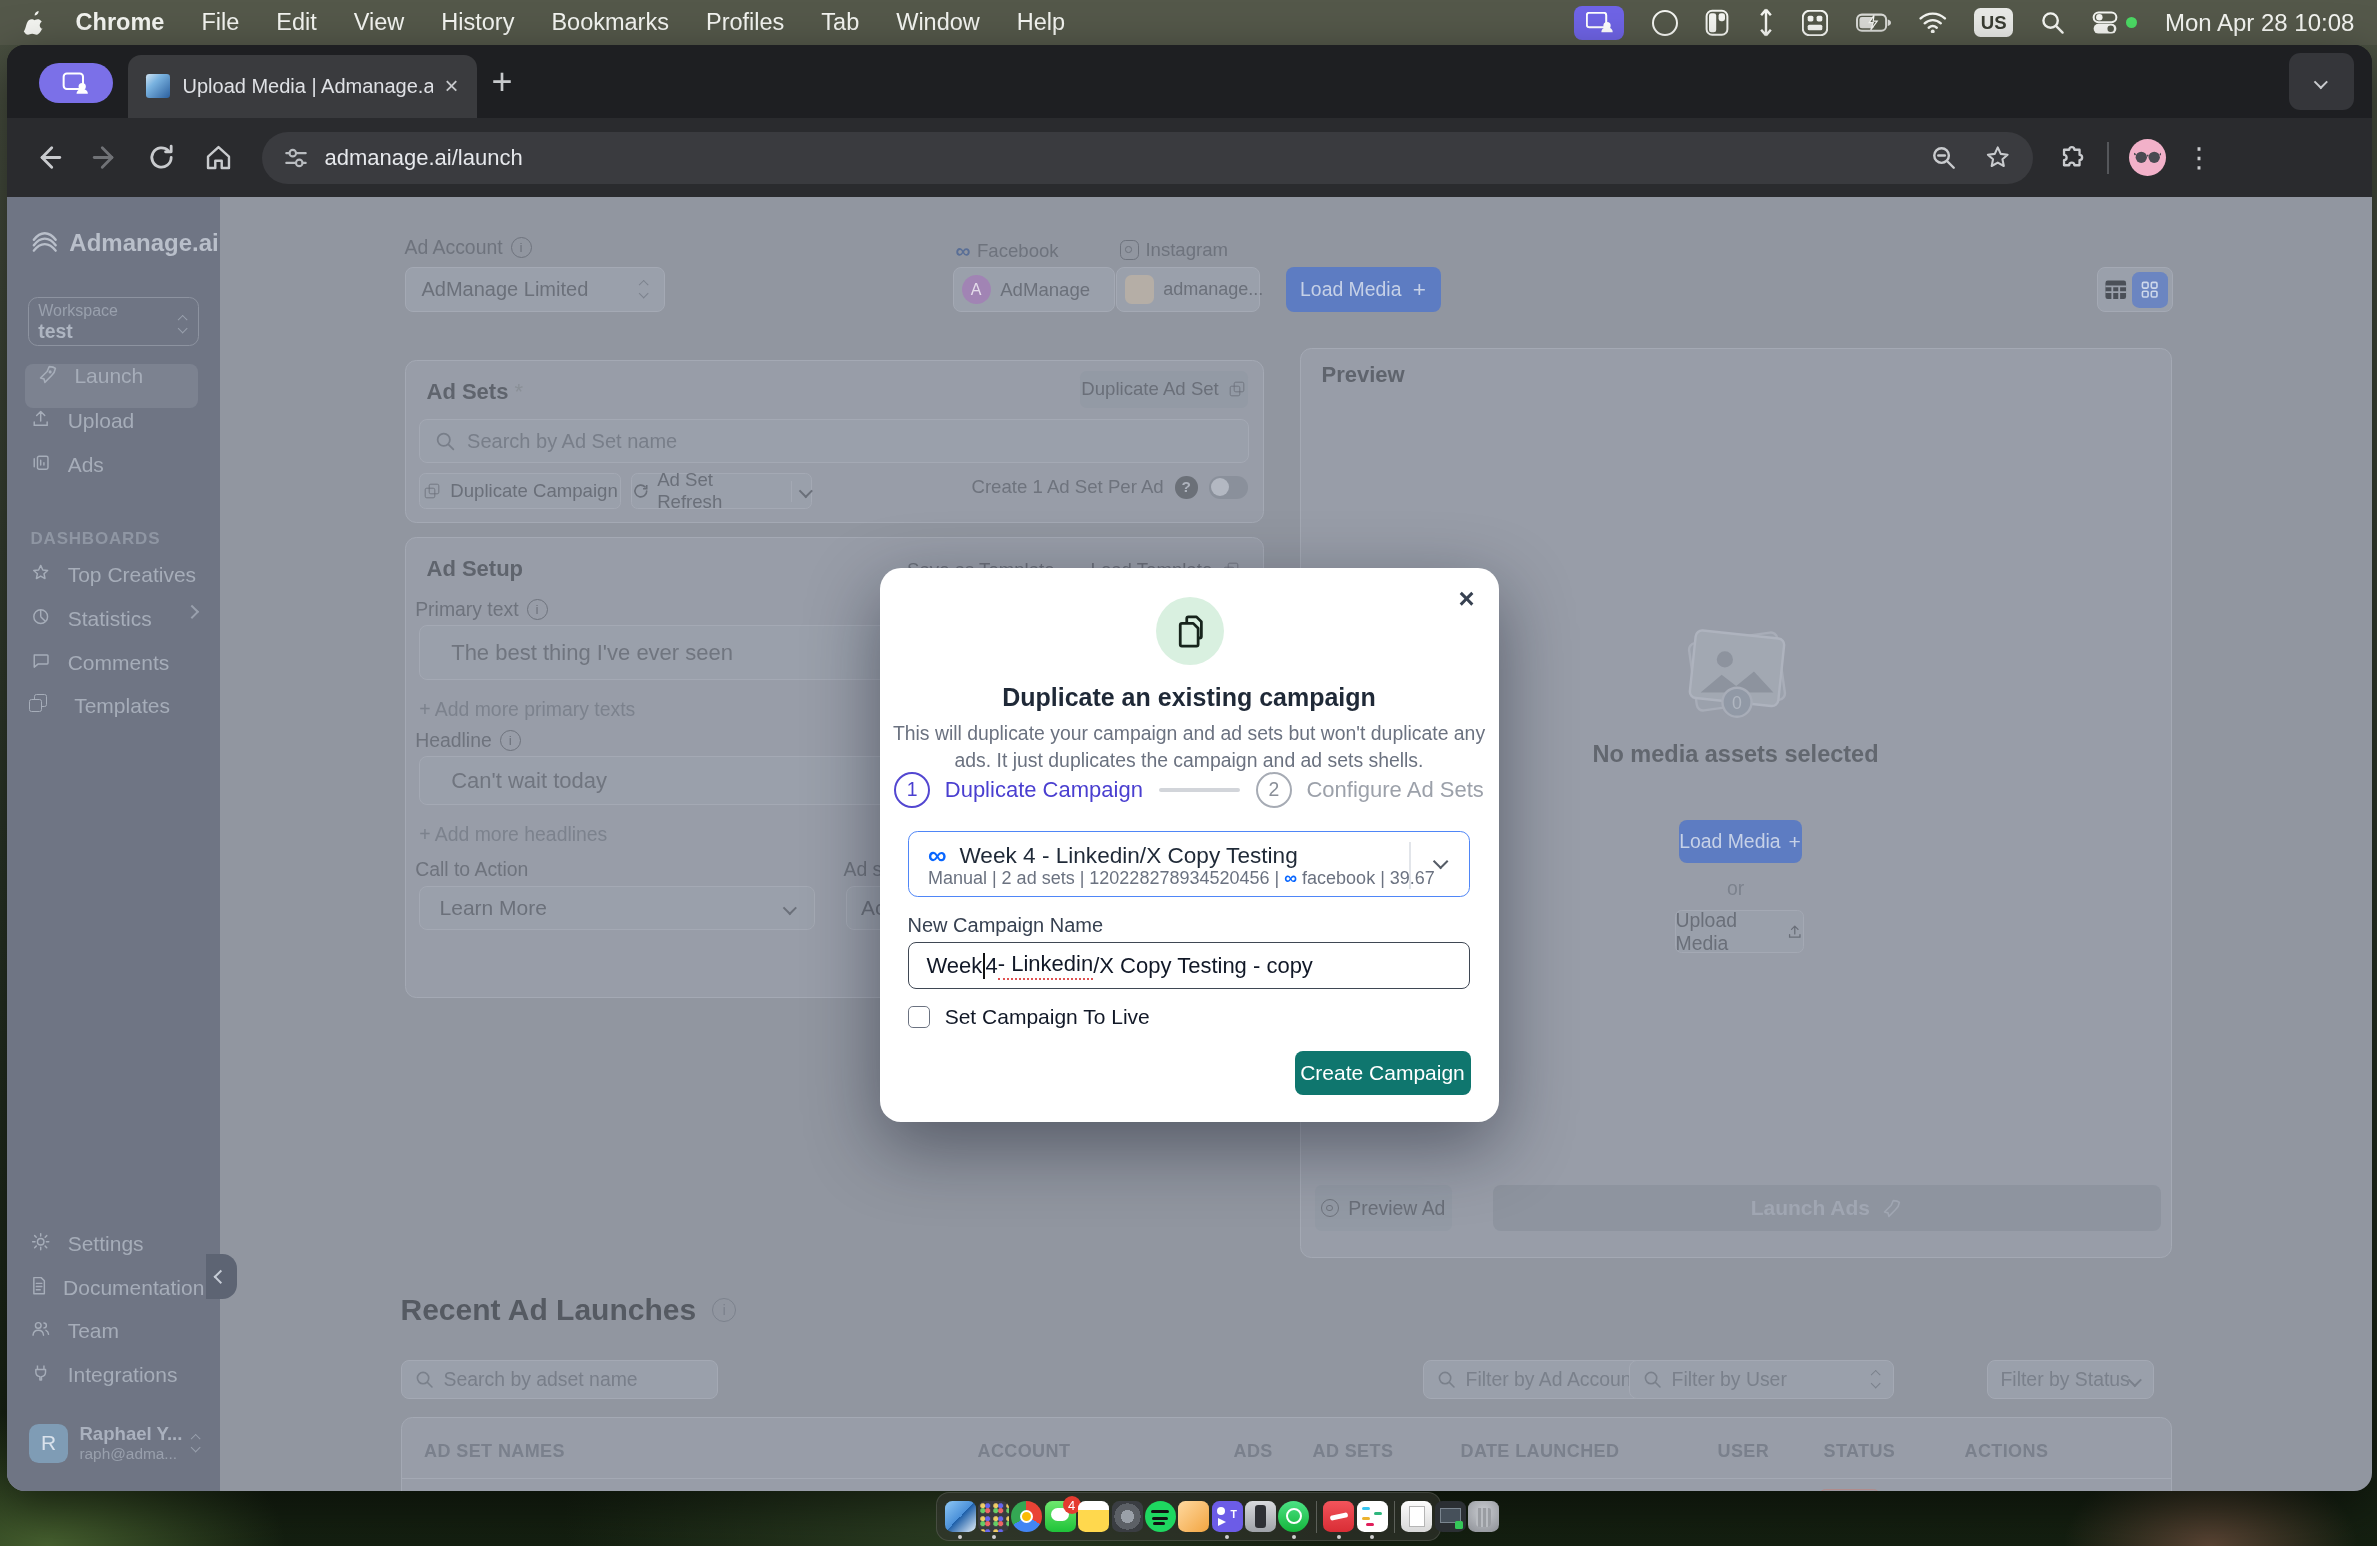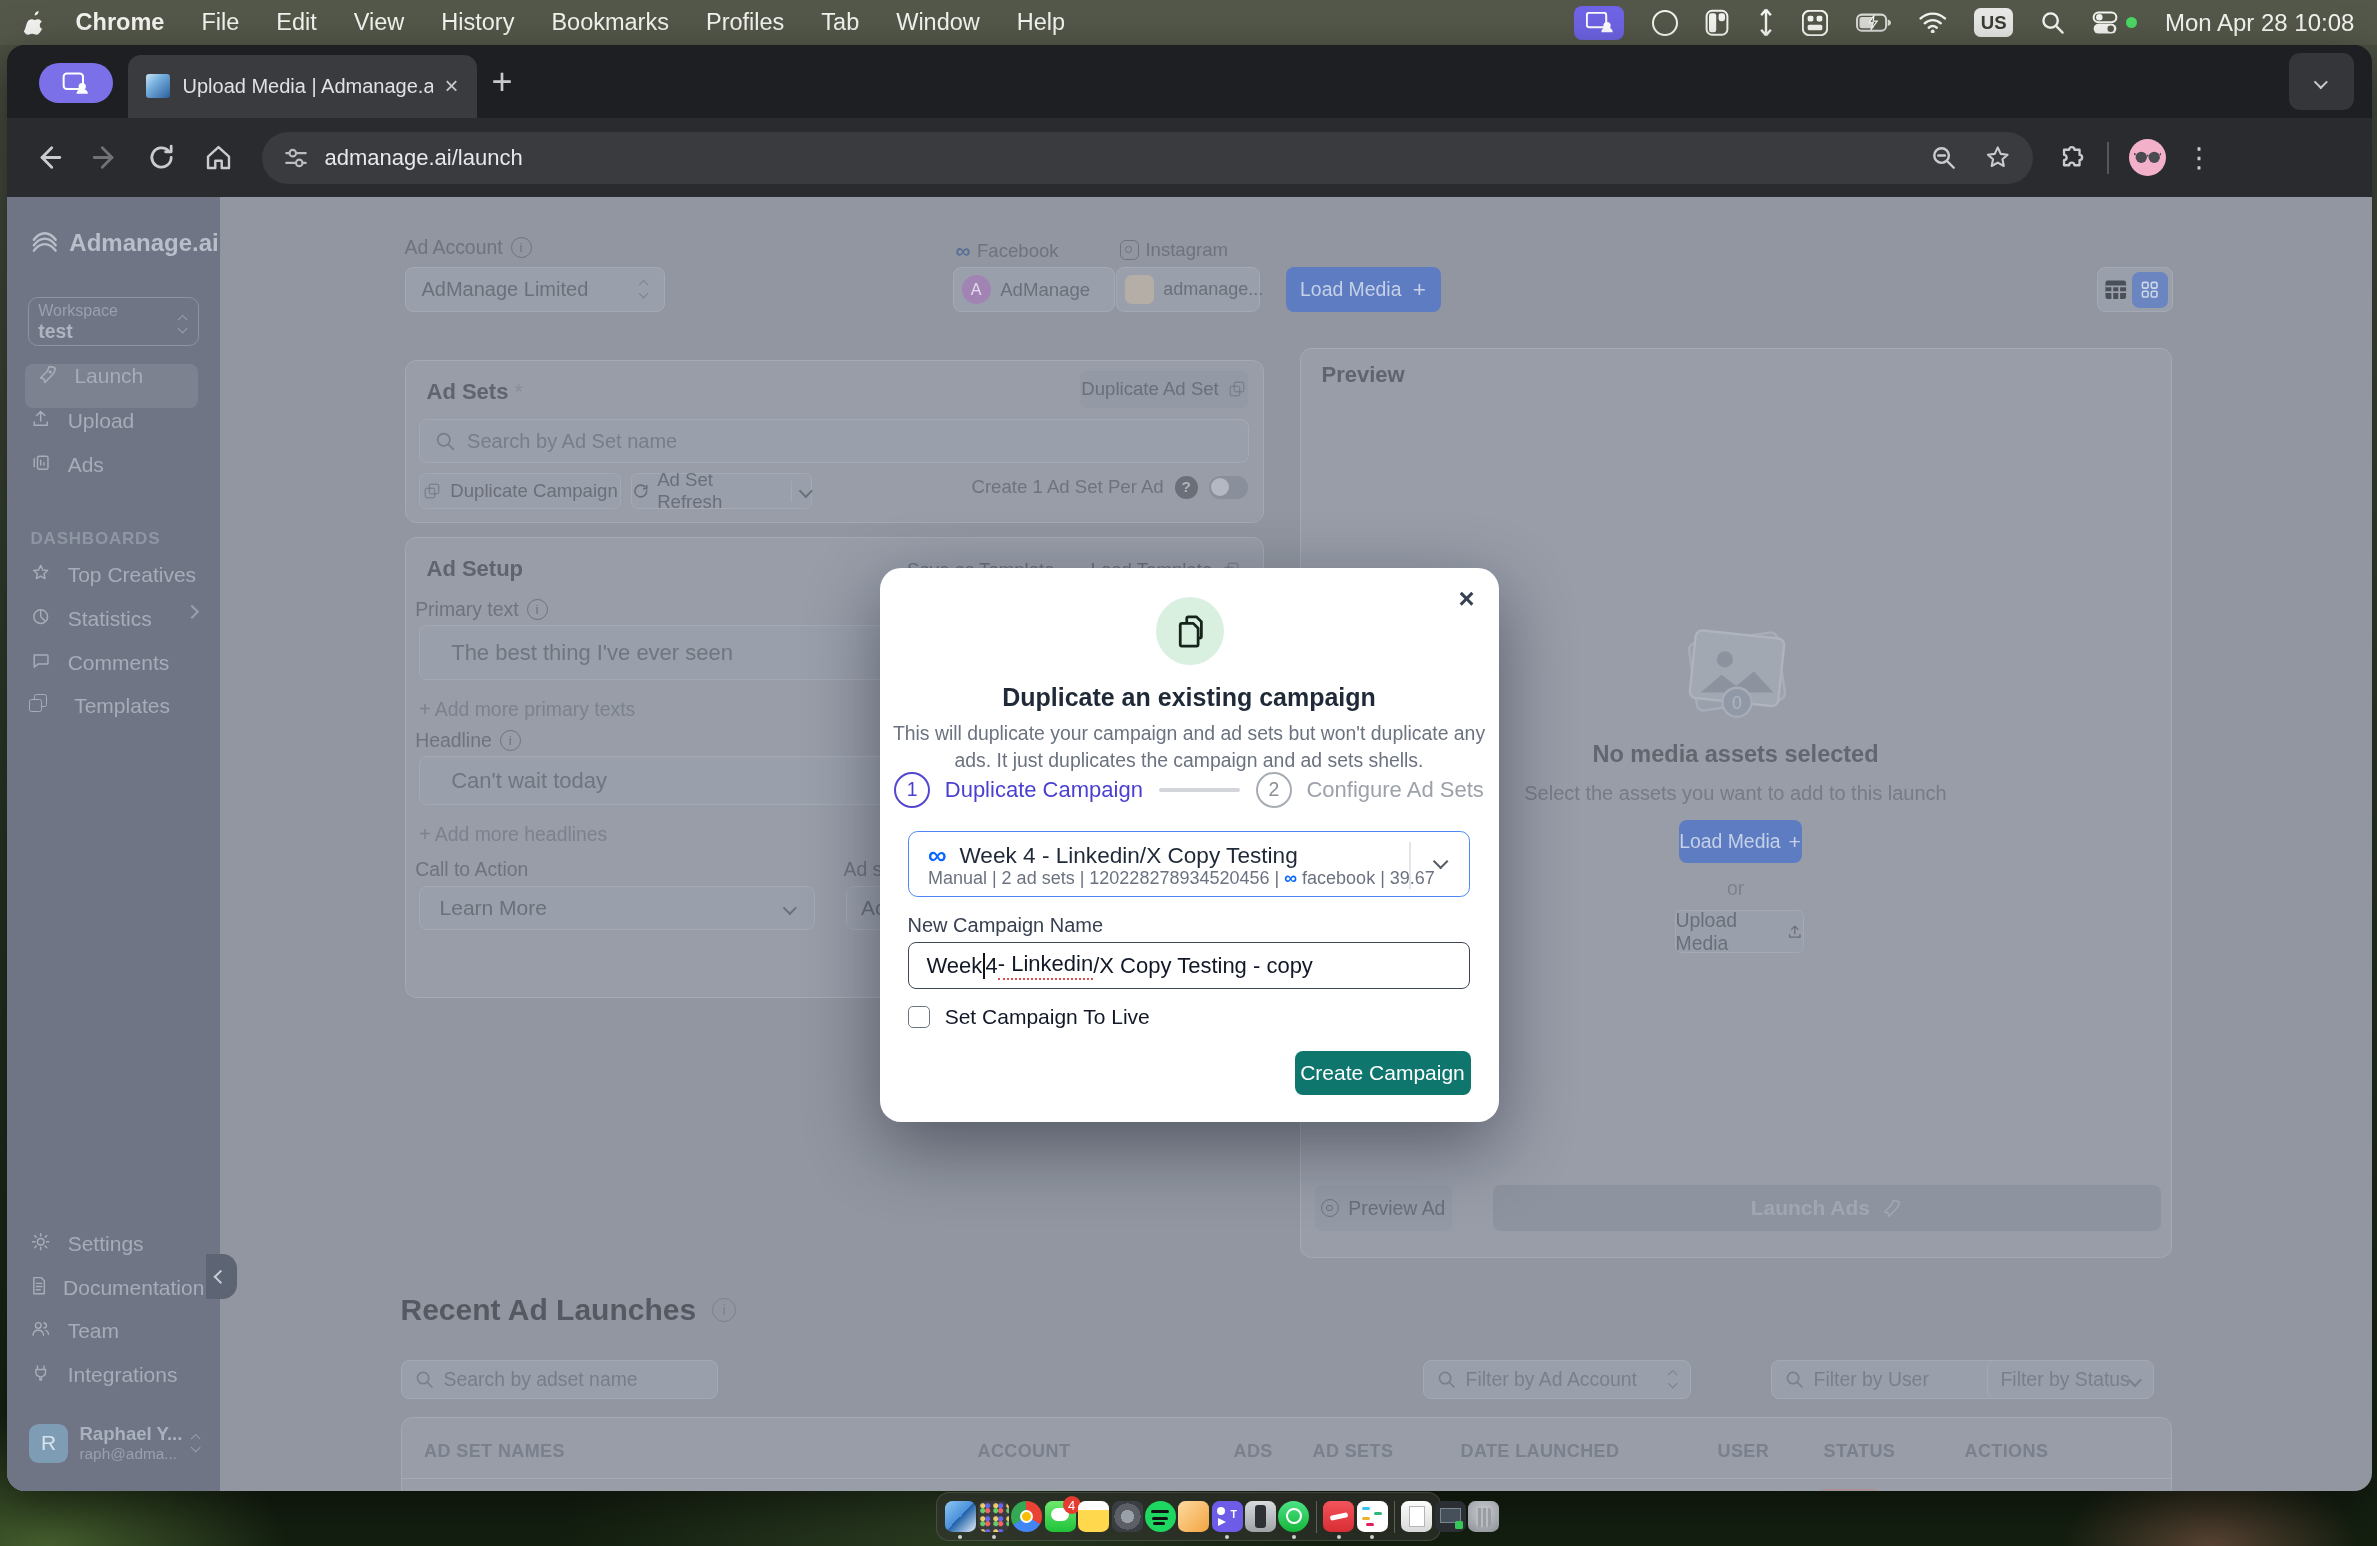--- a/index.html
+++ b/index.html
@@ -579,21 +579,20 @@
         <svg width="178" height="97" viewBox="0 0 220 120">
           <rect x="55" y="18" width="110" height="84" rx="8" fill="#9ba1ac" stroke="#a8adb8" stroke-width="3" transform="rotate(-8 110 60)"></rect>
           <rect x="55" y="14" width="110" height="84" rx="8" fill="#a2a8b2" stroke="#aeb3be" stroke-width="3" transform="rotate(6 110 56)"></rect>
           <circle cx="95" cy="45" r="10" fill="#8d939e"></circle>
           <path d="M65 86l26-22 18 14 22-18 24 26z" fill="#8d939e"></path>
           <circle cx="110" cy="98" r="18" fill="#9199a6" stroke="#a8adb8" stroke-width="3"></circle>
           <text x="110" y="106" text-anchor="middle" font-size="22" fill="#b0b6c0" font-family="Liberation Sans, sans-serif">0</text>
         </svg>
       </div>
       <div class="abs" style="left:0;top:392px;width:100%;text-align:center;font-size:23.5px;font-weight:bold;color:#62676f">No media assets selected</div>
-      <div class="abs" style="left:0;top:433px;width:100%;text-align:center;font-size:20px;color:#767b86">Select the assets you want to add to this launch</div>
       <div class="abs btn-blue" style="left:378px;top:471px;width:123px;height:43px">
         <span>Load Media</span>
           <span style="margin-left:8px;font-size:21px">+</span>
       </div>
       <div class="abs" style="left:0;top:528px;width:100%;text-align:center;font-size:19.4px;color:#7c828d">or</div>
       <div class="abs btn-gray" style="left:374px;top:561px;width:129px;height:43px;border:0.8px solid var(--line);background:var(--inpbg);font-size:19.4px">
         <span>Upload Media</span>
         <svg width="18" height="18" viewBox="0 0 24 24" style="margin-left:8px">
             <path d="M12 15V4M7 8l5-5 5 5" stroke="#6a6f79" stroke-width="2" fill="none" stroke-linecap="round" stroke-linejoin="round"></path>
             <path d="M4 16v4h16v-4" stroke="#6a6f79" stroke-width="2" fill="none" stroke-linecap="round"></path>
@@ -628,21 +627,21 @@
       <svg width="19.4" height="19.4" viewBox="0 0 24 24" style="margin-right:9.7px">
           <circle cx="10" cy="10" r="7" fill="none" stroke="#7a808b" stroke-width="2"></circle>
           <path d="M15.5 15.5L21 21" stroke="#7a808b" stroke-width="2" stroke-linecap="round"></path>
         </svg>
       <span style="flex:1">Filter by Ad Account</span>
       <span class="updown">
           <span class="chev u" style="border-color:#7a808b"></span>
           <span class="chev d" style="border-color:#7a808b"></span>
         </span>
     </div>
-    <div class="abs inp" style="left:1764px;top:1163px;width:265px;height:39px;padding:0 13px;font-size:19.4px;color:#7a808b">
+    <div class="abs inp" style="left:1622px;top:1163px;width:265px;height:39px;padding:0 13px;font-size:19.4px;color:#7a808b">
       <svg width="19.4" height="19.4" viewBox="0 0 24 24" style="margin-right:9.7px">
           <circle cx="10" cy="10" r="7" fill="none" stroke="#7a808b" stroke-width="2"></circle>
           <path d="M15.5 15.5L21 21" stroke="#7a808b" stroke-width="2" stroke-linecap="round"></path>
         </svg>
       <span style="flex:1">Filter by User</span>
       <span class="updown">
           <span class="chev u" style="border-color:#7a808b"></span>
           <span class="chev d" style="border-color:#7a808b"></span>
         </span>
     </div>

